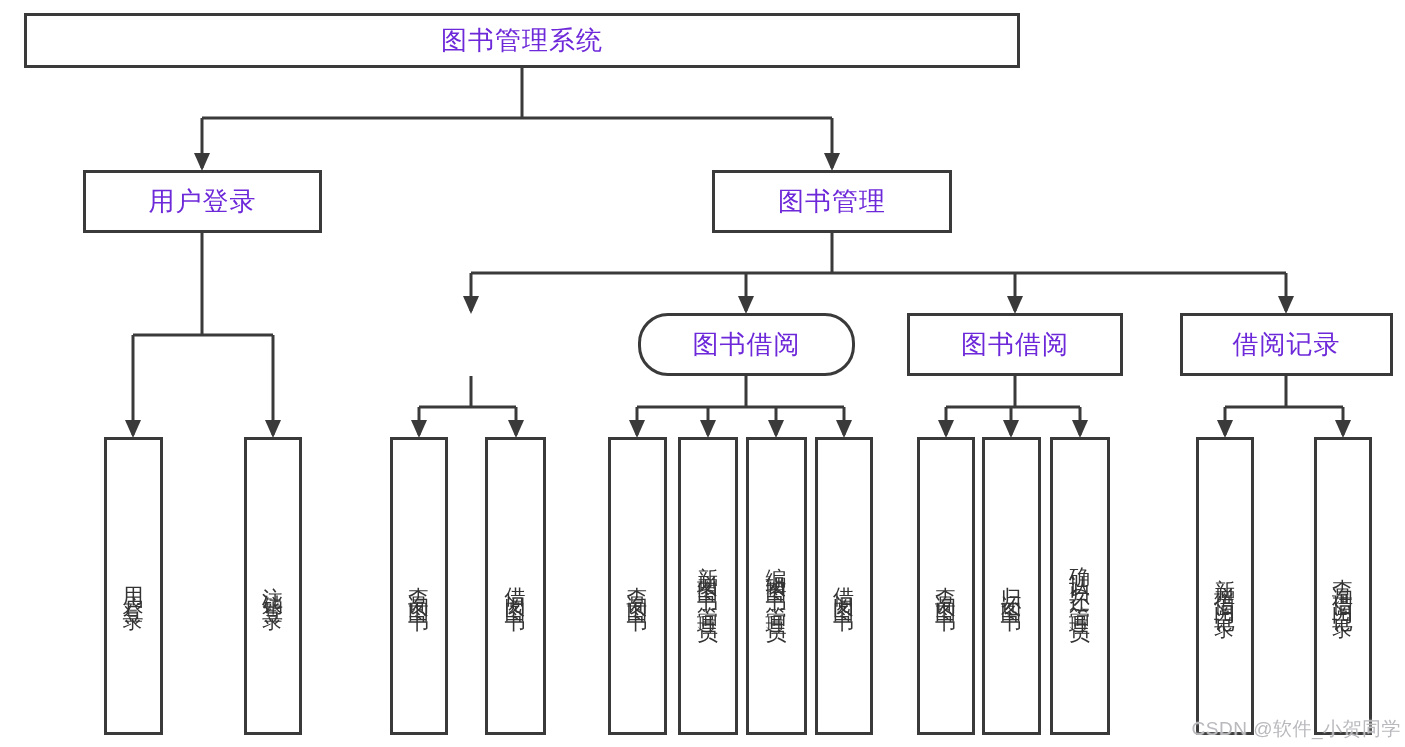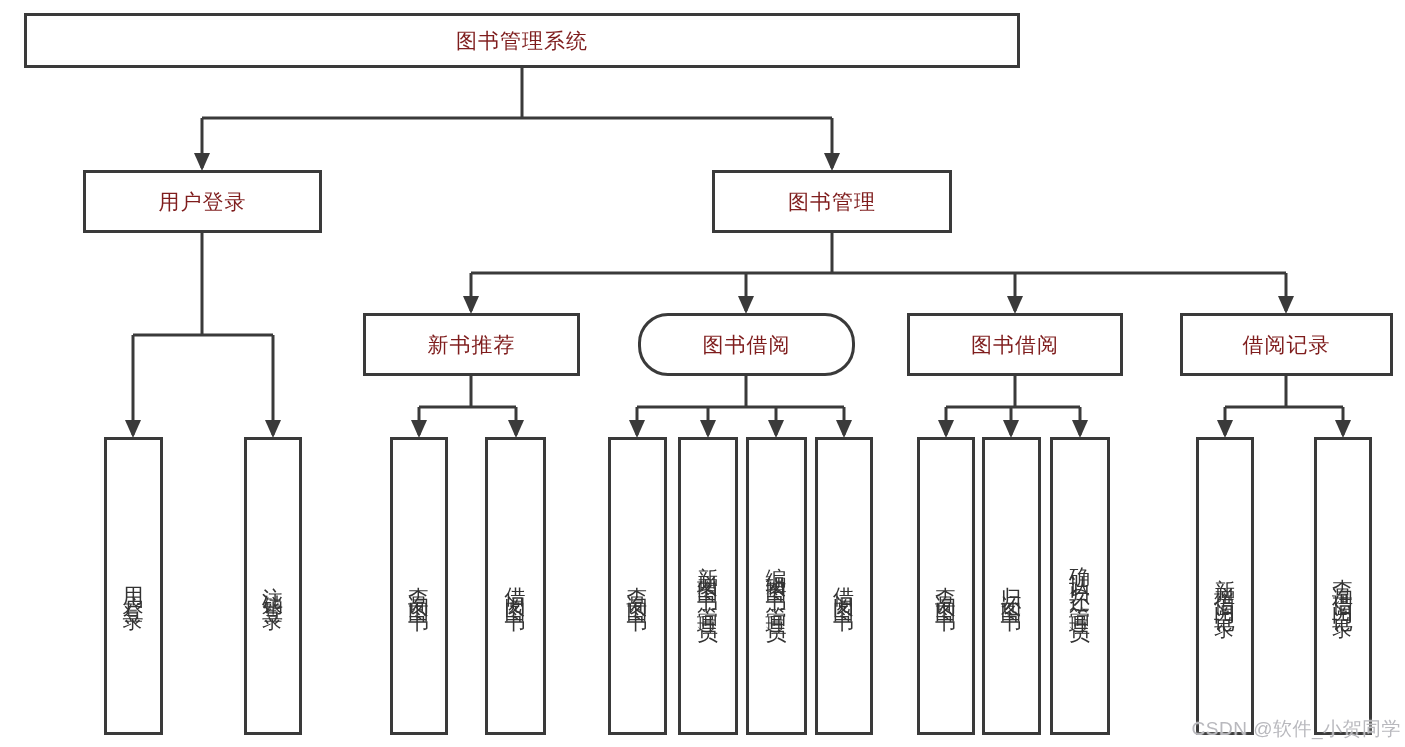--- a/index.html
+++ b/index.html
@@ -23,23 +23,23 @@
     position: absolute;
     box-sizing: border-box;
     background: #ffffff;
     border: 3px solid #3a3a3a;
     display: flex;
     align-items: center;
     justify-content: center;
     z-index: 1;
   }
   .node-h {
-    font-size: 21px;
+    font-size: 26px;
     letter-spacing: 1px;
-    color: #7f1d1d;
+    color: #6d28d9;
     white-space: nowrap;
   }
   .root-box   { left: 24px;  top: 13px;  width: 996px; height: 55px; }
   .lvl2-a     { left: 83px;  top: 170px; width: 239px; height: 63px; }
   .lvl2-b     { left: 712px; top: 170px; width: 240px; height: 63px; }
   .lvl3       { top: 313px; height: 63px; }
   .leaf       { top: 437px; height: 298px; }
   .vtext {
     writing-mode: vertical-rl;
     text-orientation: mixed;
@@ -114,23 +114,20 @@
     <span class="node-h">图书管理系统</span>
   </div>
 
   <div class="node lvl2-a">
     <span class="node-h">用户登录</span>
   </div>
   <div class="node lvl2-b">
     <span class="node-h">图书管理</span>
   </div>
 
-  <div class="node lvl3" style="left:363px;width:217px;">
-    <span class="node-h">新书推荐</span>
-  </div>
   <div class="node lvl3" style="left:638px;width:217px;border-radius:30px;">
     <span class="node-h">图书借阅</span>
   </div>
   <div class="node lvl3" style="left:907px;width:216px;">
     <span class="node-h">图书借阅</span>
   </div>
   <div class="node lvl3" style="left:1180px;width:213px;">
     <span class="node-h">借阅记录</span>
   </div>
 

